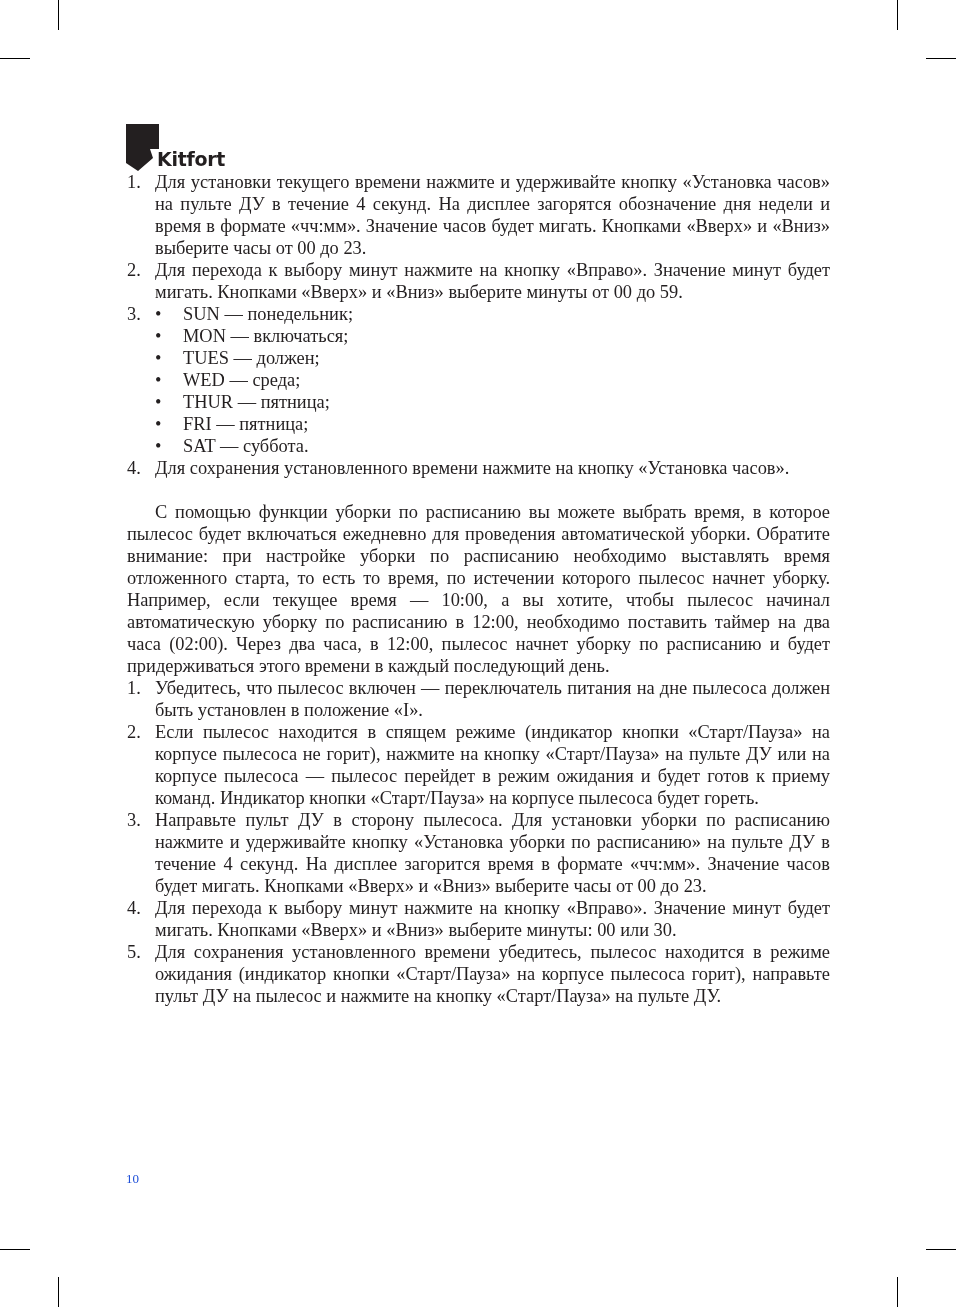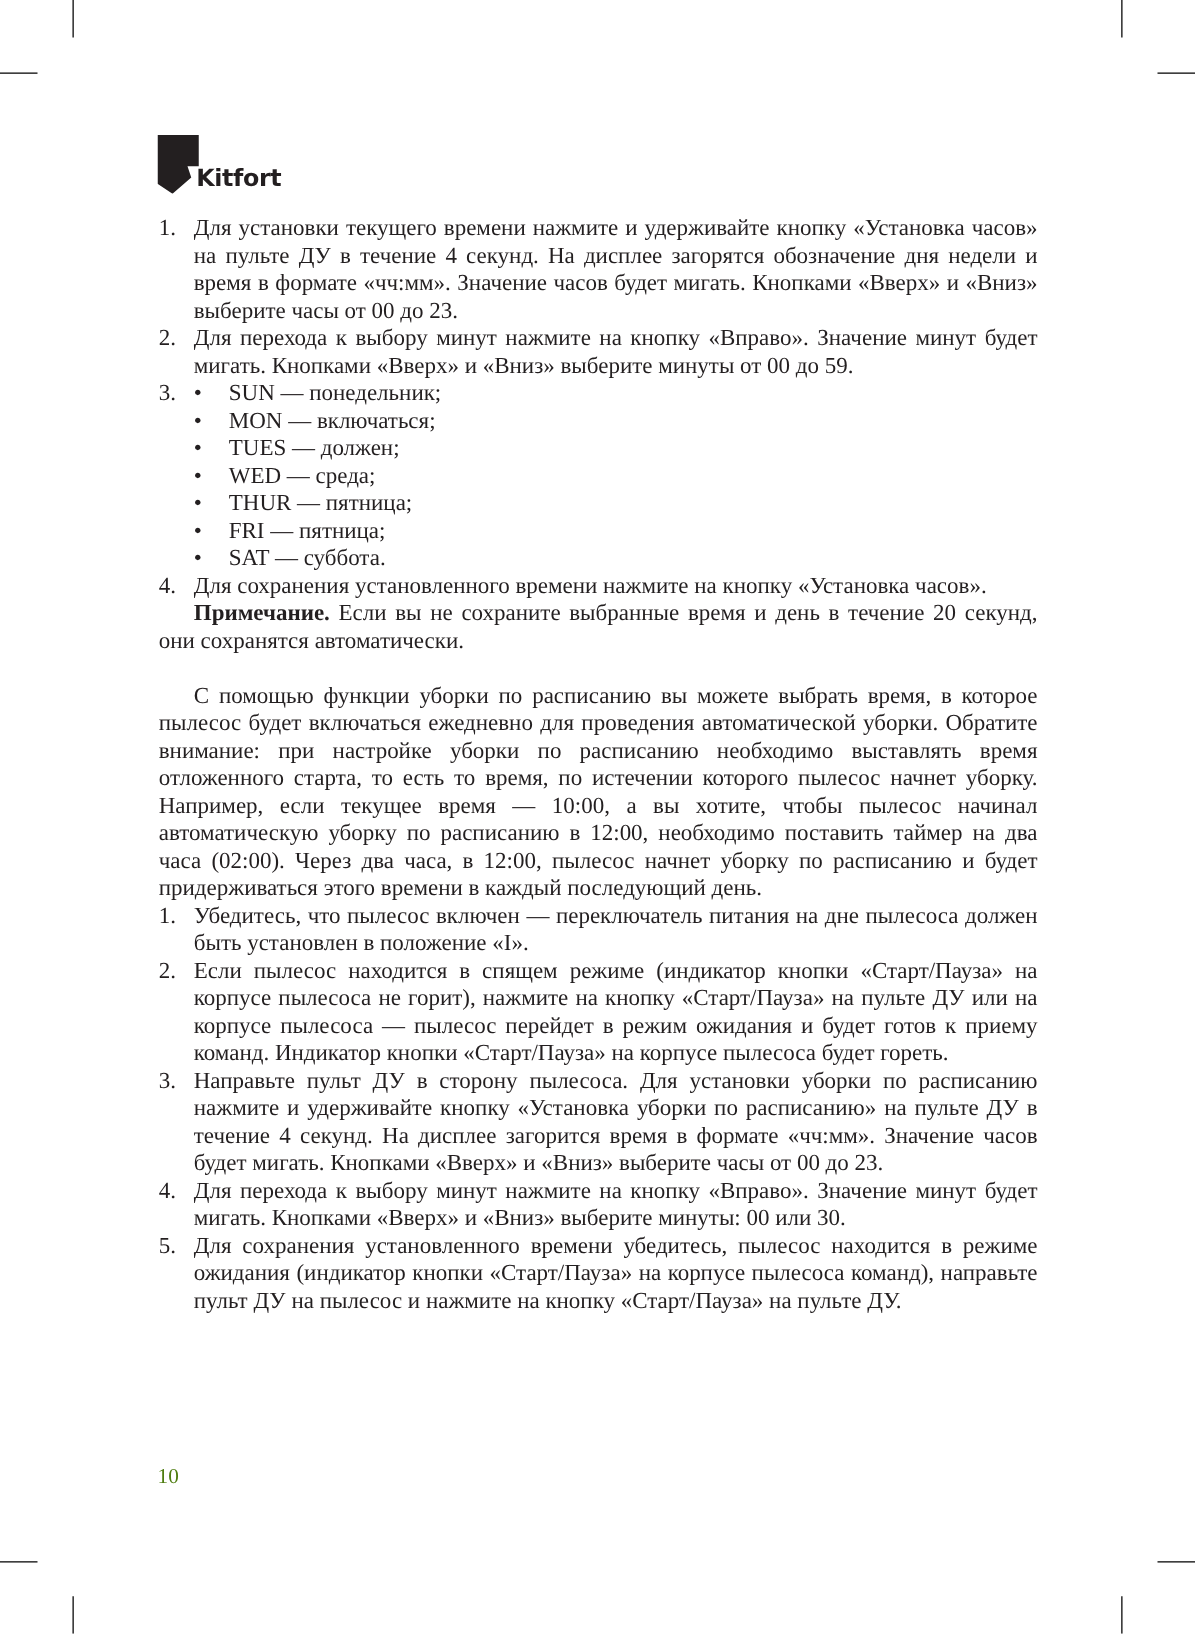--- a/index.html
+++ b/index.html
@@ -1,36 +1,36 @@
 <!DOCTYPE html>
 <html><head>
 <meta charset="utf-8">
 <style>
   html, body { margin: 0; padding: 0; background: #ffffff; }
   body { width: 956px; height: 1307px; position: relative; overflow: hidden;
          font-family: "Liberation Serif", "DejaVu Serif", serif; color: #231f20; }
   .crop { position: absolute; background: #000; }
   .crop.v { width: 1px; height: 30px; }
   .crop.h { height: 1px; width: 30px; }
-  .logo { position: absolute; left: 126px; top: 108px; width: 100px; height: 50px; }
+  .logo { position: absolute; left: 126px; top: 124px; width: 100px; height: 50px; }
   .logo-text { position: absolute; left: 31px; top: 24px; font-family: "DejaVu Sans", sans-serif;
                font-weight: bold; font-size: 19px; letter-spacing: -0.3px; color: #231f20; }
   .content { position: absolute; left: 127px; top: 171px; width: 703px;
              font-size: 18.4px; line-height: 22px; }
   .heading { font-style: italic; font-weight: bold; padding-left: 28px; margin: 0; }
   ol.steps { list-style: none; margin: 0; padding: 0; }
   ol.steps > li { position: relative; padding-left: 28px; text-align: justify; }
   .num { position: absolute; left: 0; top: 0; }
   ul.days { list-style: none; margin: 0; padding: 0; }
   ul.days li { position: relative; padding-left: 28px; }
   .bullet { position: absolute; left: 0; }
   .para { margin: 0; text-indent: 28px; text-align: justify; }
   .note-label { font-weight: bold; }
   .gap { height: 22px; }
-  .page-number { position: absolute; left: 126px; top: 1171px; font-size: 17px; color: #4d7c0f;
+  .page-number { position: absolute; left: 126px; top: 1171px; font-size: 13px; color: #1d4ed8;
                  font-family: "Liberation Serif", serif; }
 </style>
 </head>
 <body>
 
 <div class="crop v" style="left:58px;top:0;"></div>
 <div class="crop h" style="left:0;top:58px;"></div>
 <div class="crop v" style="left:897px;top:0;"></div>
 <div class="crop h" style="left:926px;top:58px;"></div>
 <div class="crop h" style="left:0;top:1249px;"></div>
@@ -55,27 +55,26 @@
         <li><span class="bullet">•</span><span>MON — включаться;</span></li>
         <li><span class="bullet">•</span><span>TUES — должен;</span></li>
         <li><span class="bullet">•</span><span>WED — среда;</span></li>
         <li><span class="bullet">•</span><span>THUR — пятница;</span></li>
         <li><span class="bullet">•</span><span>FRI — пятница;</span></li>
         <li><span class="bullet">•</span><span>SAT — суббота.</span></li>
       </ul>
     </li>
     <li><span class="num">4.</span><span>Для сохранения установленного времени нажмите на кнопку «Установка часов».</span></li>
   </ol>
-  <p class="para"><span class="note-label">Примечание.</span><span> Если вы не сохраните выбранные время и день в течение 20 секунд, они сохранятся автоматически.</span></p>
 
   <div class="gap"></div>
 
   <p class="para">С помощью функции уборки по расписанию вы можете выбрать время, в которое пылесос будет включаться ежедневно для проведения автоматической уборки. Обратите внимание: при настройке уборки по расписанию необходимо выставлять время отложенного старта, то есть то время, по истечении которого пылесос начнет уборку. Например, если текущее время — 10:00, а вы хотите, чтобы пылесос начинал автоматическую уборку по расписанию в 12:00, необходимо поставить таймер на два часа (02:00). Через два часа, в 12:00, пылесос начнет уборку по расписанию и будет придерживаться этого времени в каждый последующий день.</p>
   <ol class="steps">
     <li><span class="num">1.</span><span>Убедитесь, что пылесос включен — переключатель питания на дне пылесоса должен быть установлен в положение «I».</span></li>
     <li><span class="num">2.</span><span>Если пылесос находится в спящем режиме (индикатор кнопки «Старт/Пауза» на корпусе пылесоса не горит), нажмите на кнопку «Старт/Пауза» на пульте ДУ или на корпусе пылесоса — пылесос перейдет в режим ожидания и будет готов к приему команд. Индикатор кнопки «Старт/Пауза» на корпусе пылесоса будет гореть.</span></li>
     <li><span class="num">3.</span><span>Направьте пульт ДУ в сторону пылесоса. Для установки уборки по расписанию нажмите и удерживайте кнопку «Установка уборки по расписанию» на пульте ДУ в течение 4 секунд. На дисплее загорится время в формате «чч:мм». Значение часов будет мигать. Кнопками «Вверх» и «Вниз» выберите часы от 00 до 23.</span></li>
     <li><span class="num">4.</span><span>Для перехода к выбору минут нажмите на кнопку «Вправо». Значение минут будет мигать. Кнопками «Вверх» и «Вниз» выберите минуты: 00 или 30.</span></li>
-    <li><span class="num">5.</span><span>Для сохранения установленного времени убедитесь, пылесос находится в режиме ожидания (индикатор кнопки «Старт/Пауза» на корпусе пылесоса команд), направьте пульт ДУ на пылесос и нажмите на кнопку «Старт/Пауза» на пульте ДУ.</span></li>
+    <li><span class="num">5.</span><span>Для сохранения установленного времени убедитесь, пылесос находится в режиме ожидания (индикатор кнопки «Старт/Пауза» на корпусе пылесоса горит), направьте пульт ДУ на пылесос и нажмите на кнопку «Старт/Пауза» на пульте ДУ.</span></li>
   </ol>
 </div>
 
 <div class="page-number">10</div>
 
 </body></html>

